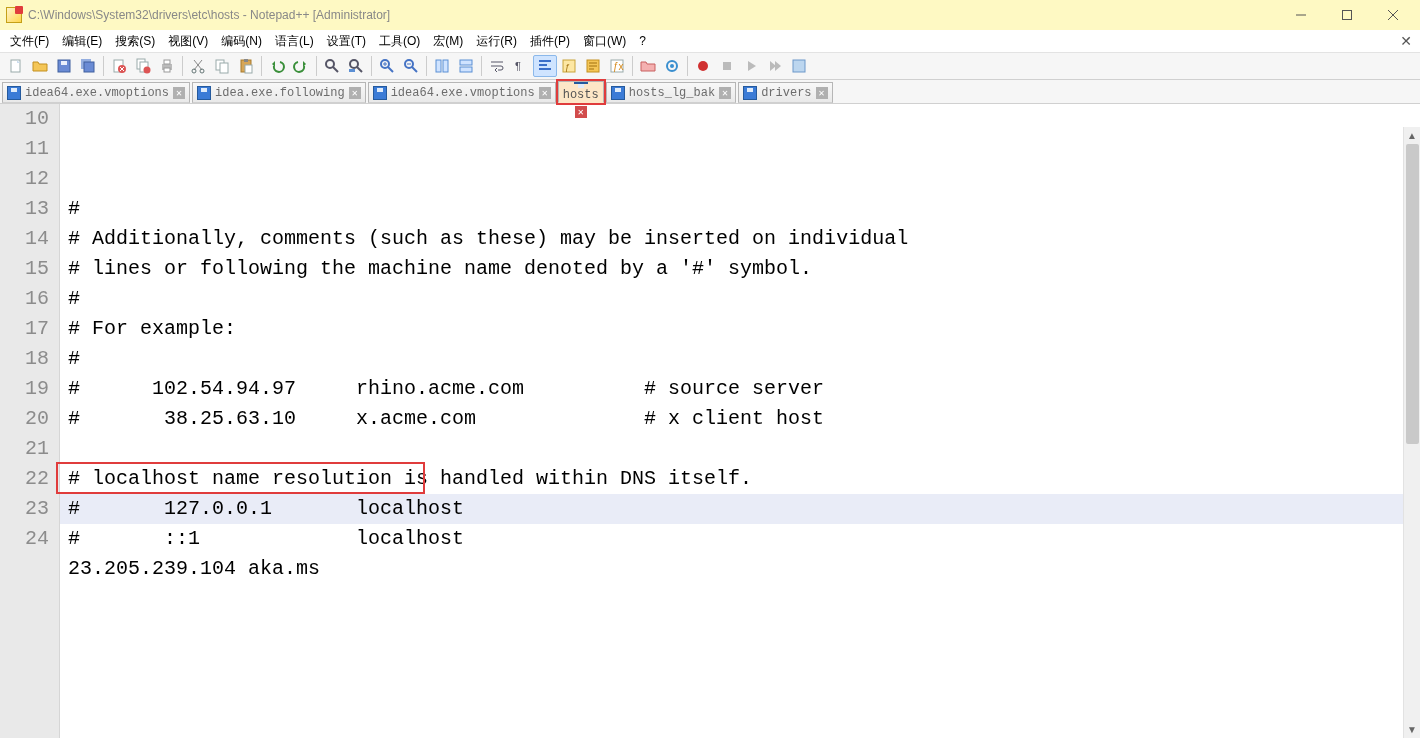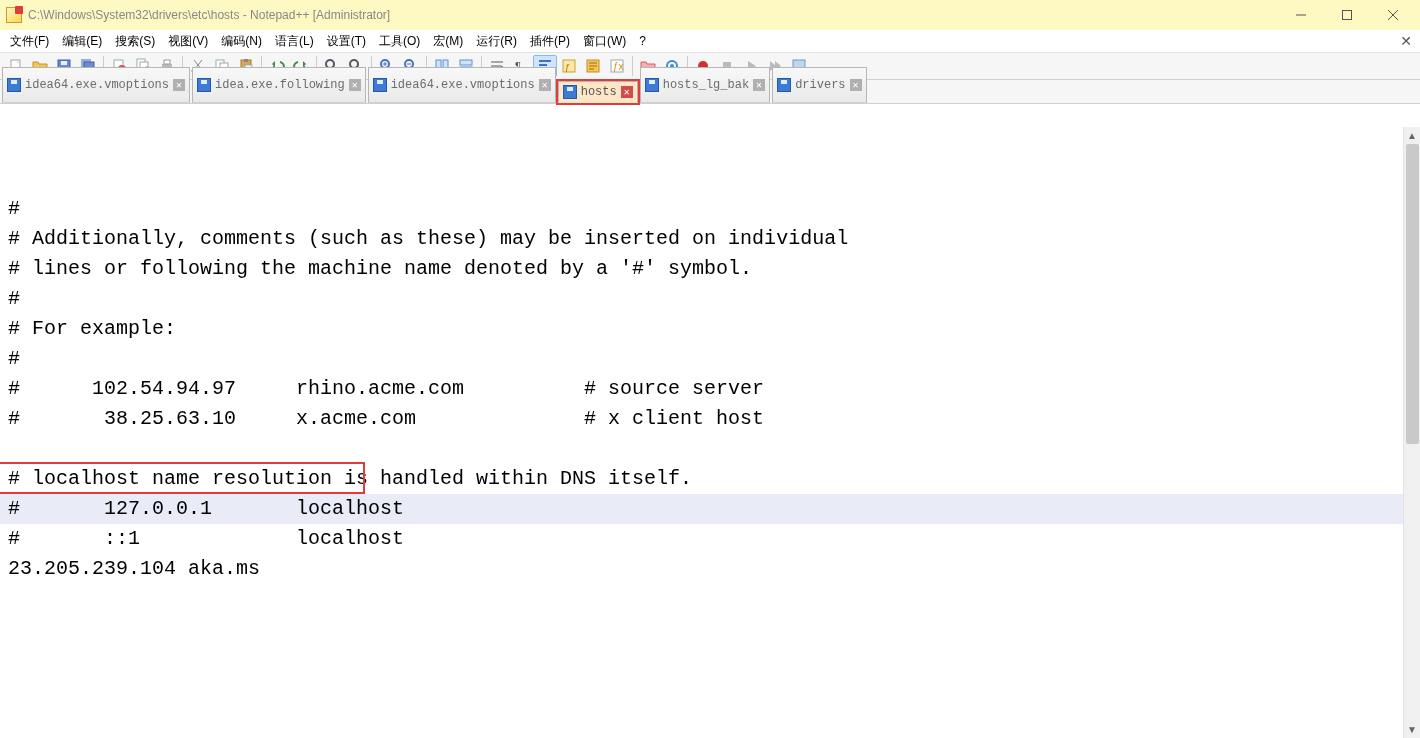--- a/index.html
+++ b/index.html
@@ -94,21 +94,21 @@
 }
 .tabbar {
   height: 24px;
   background: #f6f6f6;
   border-bottom: 1px solid #d0d0d0;
   display: flex;
   align-items: flex-end;
   padding: 0 2px;
 }
 .tab {
-  height: 36px;
+  height: 21px;
   display: flex;
   align-items: center;
   background: linear-gradient(#f8f8f8,#e9e9e9);
   border: 1px solid #b6b6b6;
   border-bottom: 1px solid #d0d0d0;
   padding: 0 4px 0 4px;
   margin-right: 2px;
   font-family: "SimSun","NSimSun","Courier New",monospace;
   font-size: 12px;
   color: #6c6c6c;
@@ -118,20 +118,21 @@
 .tab.active {
   background: #fde7c7;
   color: #545454;
   border-color: #b6b6b6;
   border-bottom-color: #fde7c7;
   height: 22px;
 }
 .tab.highlight {
   outline: 2px solid #e03c3c;
   outline-offset: 0;
+  flex-direction: column;
 }
 .tab .disk-icon {
   width: 14px; height: 14px;
   background: #3b7bd6;
   border: 1px solid #255a9d;
   position: relative;
 }
 .tab .disk-icon::before {
   content:'';
   position:absolute;
@@ -478,20 +479,37 @@
       <span class="close">✕</span>
     </div>
     <div class="tab">
       <span class="disk-icon"></span>
       <span>drivers</span>
       <span class="close">✕</span>
     </div>
   </div>
 
 <div class="editor">
+  <div class="gutter" id="gutter">
+      <div style="height: 30px;">10</div>
+      <div style="height: 30px;">11</div>
+      <div style="height: 30px;">12</div>
+      <div style="height: 30px;">13</div>
+      <div style="height: 30px;">14</div>
+      <div style="height: 30px;">15</div>
+      <div style="height: 30px;">16</div>
+      <div style="height: 30px;">17</div>
+      <div style="height: 30px;">18</div>
+      <div style="height: 30px;">19</div>
+      <div style="height: 30px;">20</div>
+      <div style="height: 30px;">21</div>
+      <div style="height: 30px;">22</div>
+      <div style="height: 30px;">23</div>
+      <div style="height: 30px;">24</div>
+    </div>
   <div class="code">
     <div class="current-line" id="curline" style="top: 390px;"></div>
     <div class="code-content" id="codecontent"><div class="code-line">#</div><div class="code-line"># Additionally, comments (such as these) may be inserted on individual</div><div class="code-line"># lines or following the machine name denoted by a '#' symbol.</div><div class="code-line">#</div><div class="code-line"># For example:</div><div class="code-line">#</div><div class="code-line">#      102.54.94.97     rhino.acme.com          # source server</div><div class="code-line">#       38.25.63.10     x.acme.com              # x client host</div><div class="code-line"></div><div class="code-line"># localhost name resolution is handled within DNS itself.</div><div class="code-line">#	127.0.0.1       localhost</div><div class="code-line">#	::1             localhost</div><div class="code-line">23.205.239.104 aka.ms</div><div class="code-line"></div><div class="code-line"></div></div>
     <div class="highlight-box" id="hlbox" style="top: 358px; left: -4px; height: 32px; width: 369px;"></div>
   </div>
 </div>
 
 <div class="scrollbar-v">
   <div class="up">▲</div>
   <div class="thumb"></div>

